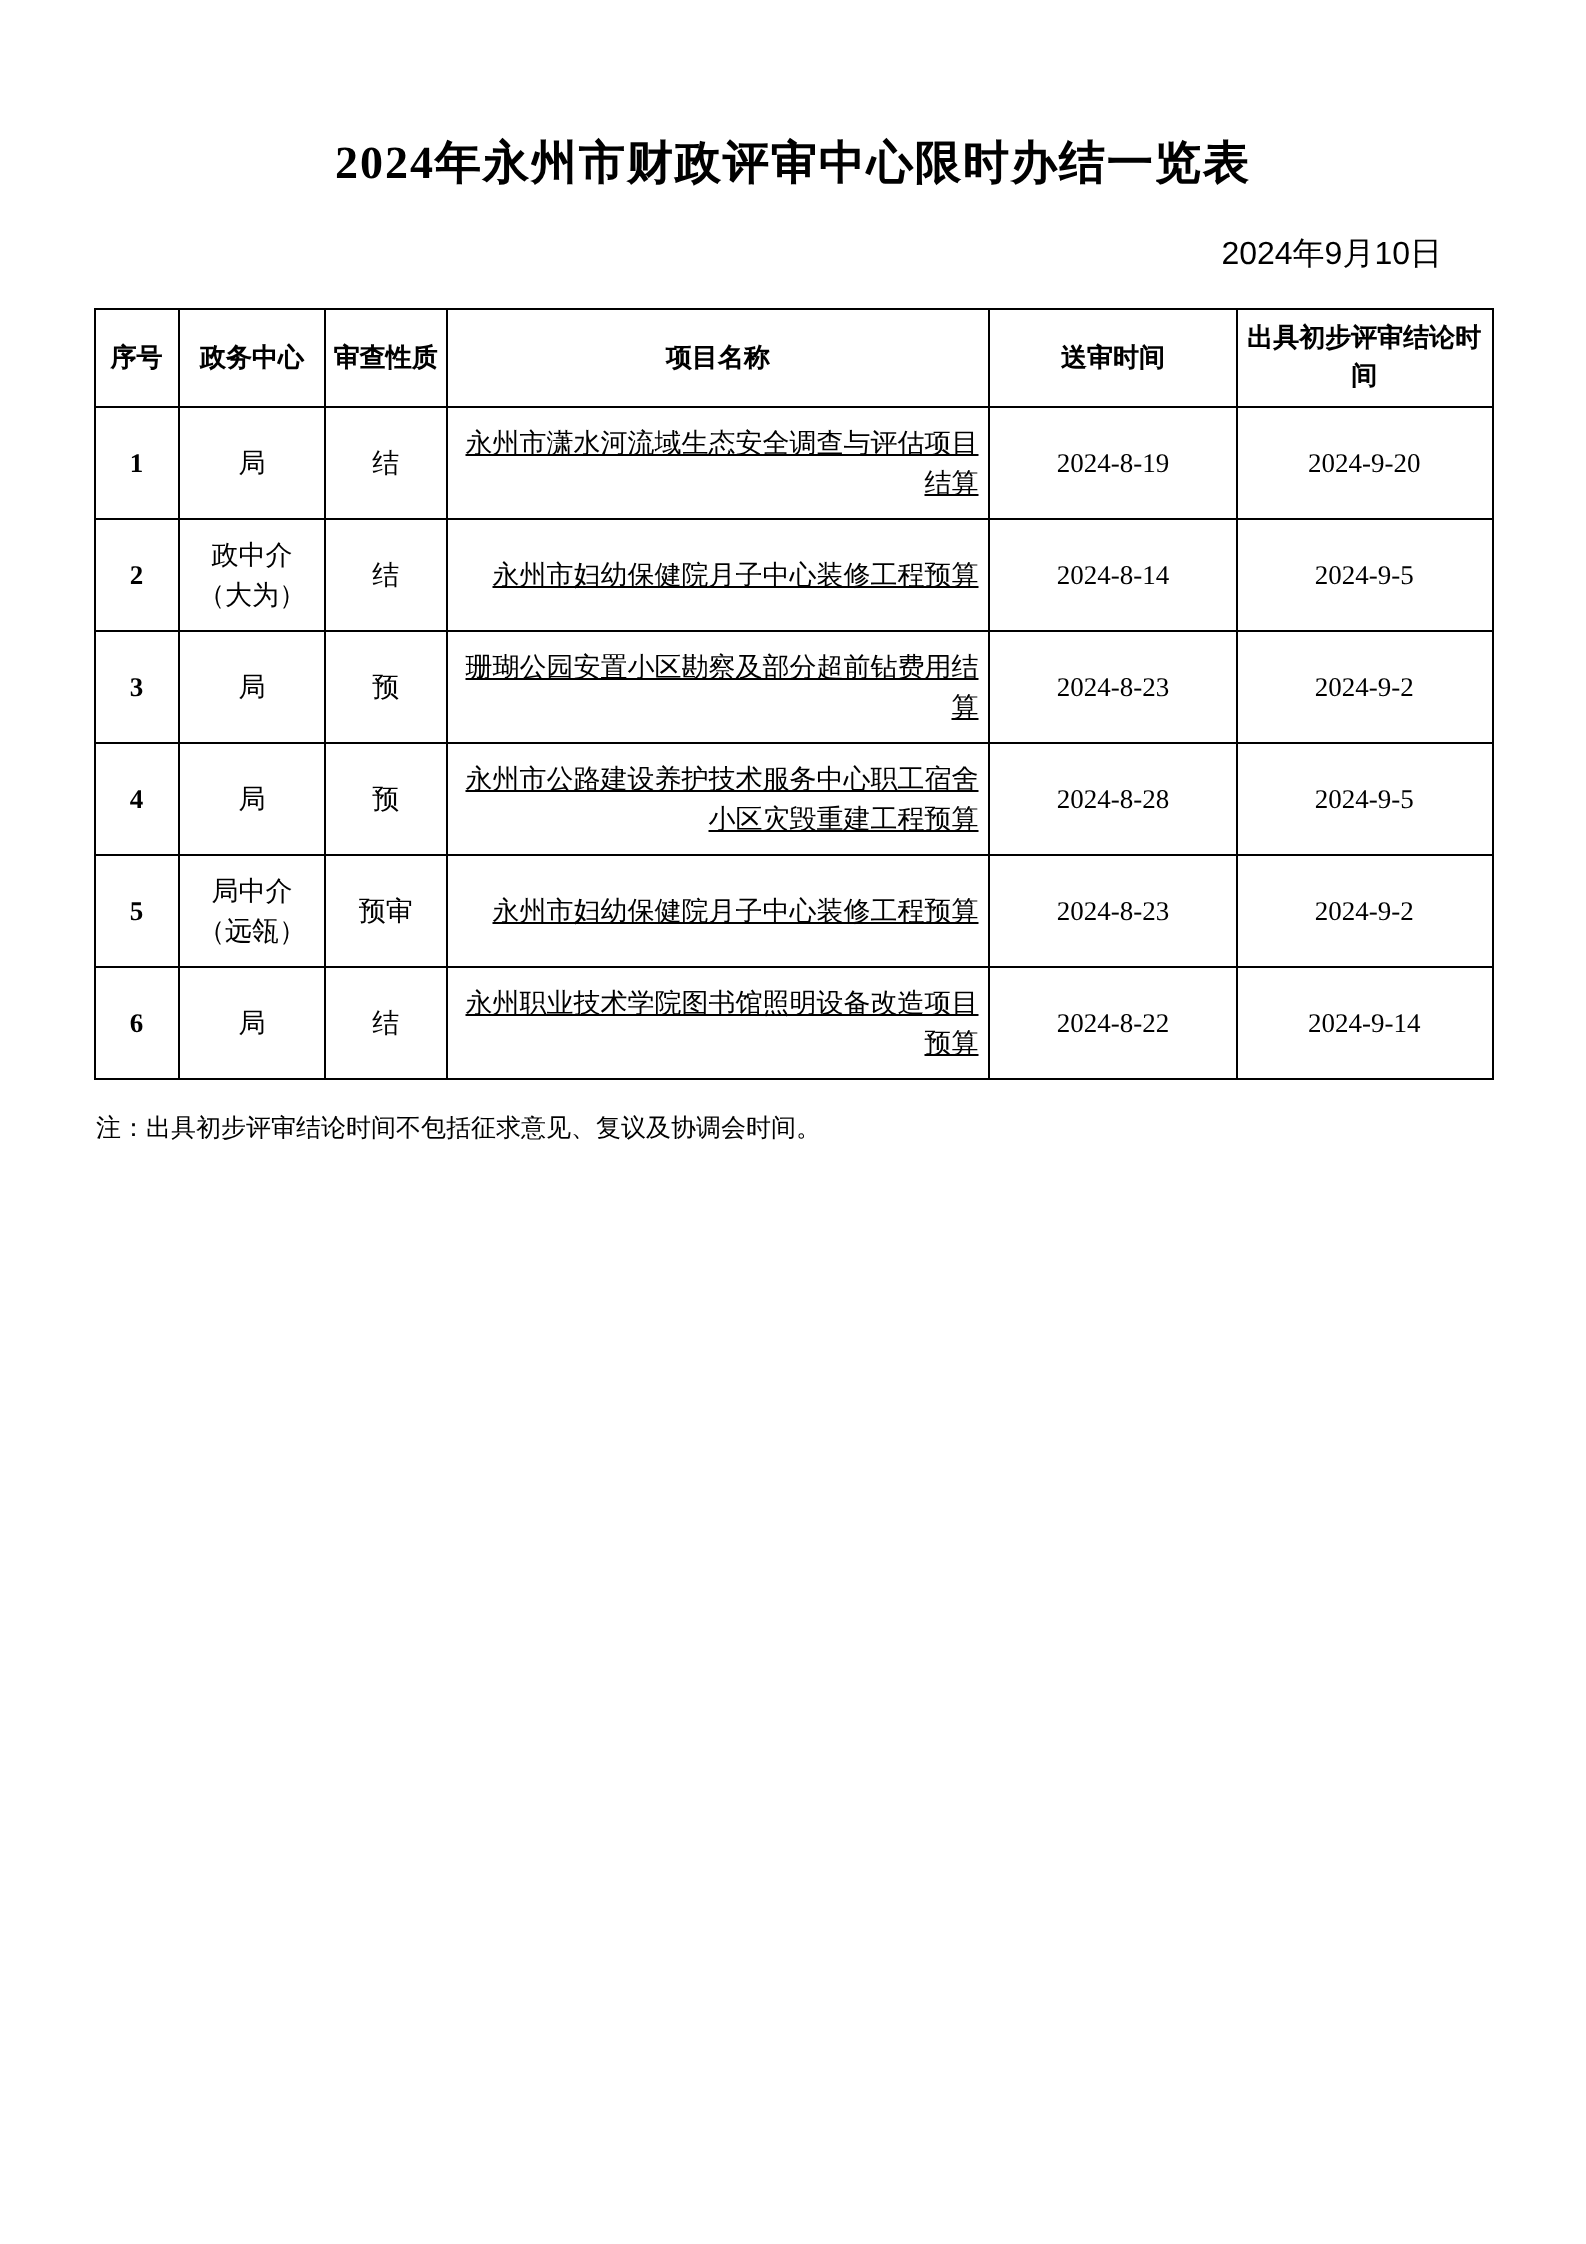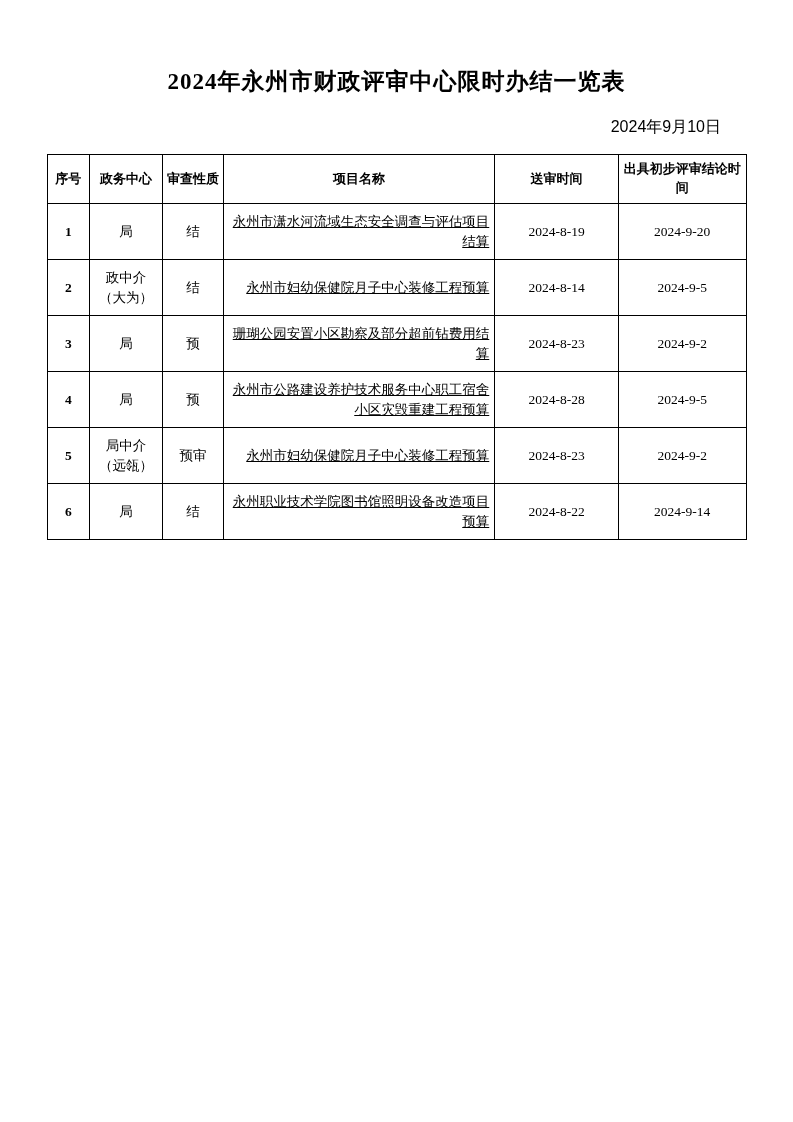--- a/index.html
+++ b/index.html
@@ -166,14 +166,15 @@
         <td class="c-idx">6</td>
         <td class="c-center">局</td>
         <td class="c-type">结</td>
         <td class="c-name">永州职业技术学院图书馆照明设备改造项目预算</td>
         <td class="c-submit">2024-8-22</td>
         <td class="c-conclude">2024-9-14</td>
       </tr>
     </tbody>
   </table>
 
+  <div class="note">注：出具初步评审结论时间不包括征求意见、复议及协调会时间。</div>
 
 </div>
 
 </body></html>

